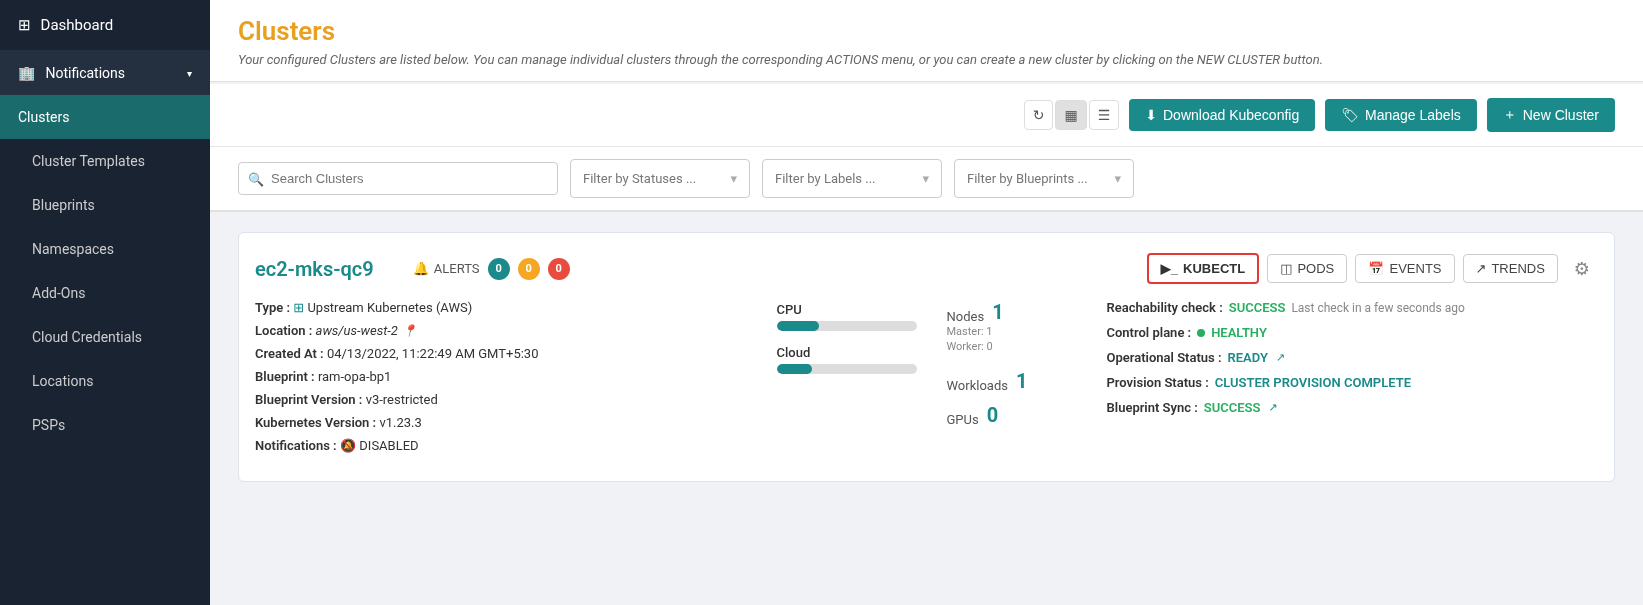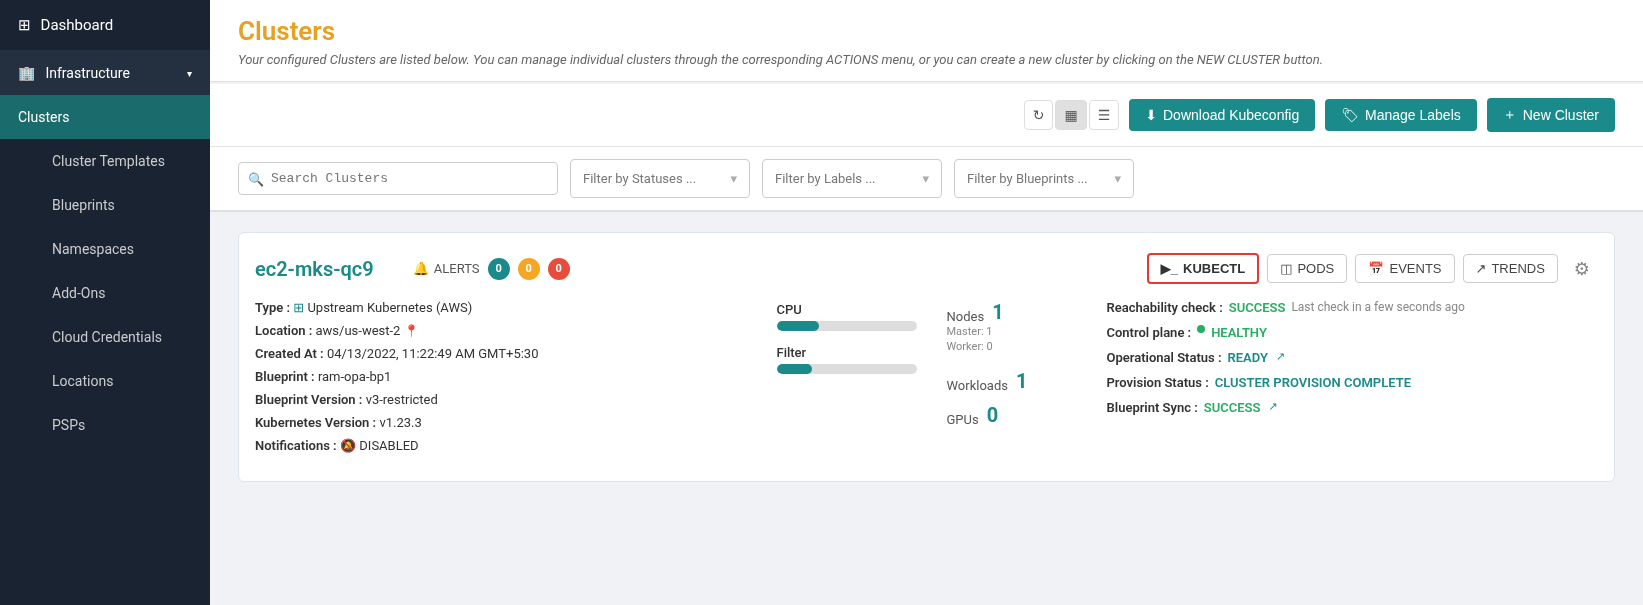--- a/index.html
+++ b/index.html
@@ -36,21 +36,21 @@
     }
     .sidebar-item.active {
       background: #1a6b6b;
       color: #fff;
     }
     .sidebar-item.parent {
       background: #243040;
       color: #fff;
     }
     .sidebar-item .chevron { margin-left: auto; font-size: 10px; }
-    .sidebar-item.sub { padding-left: 52px; }
+    .sidebar-item.sub { padding-left: 32px; }
 
     
     .main {
       flex: 1;
       display: flex;
       flex-direction: column;
       overflow: hidden;
       background: #f0f2f5;
     }
 
@@ -123,21 +123,20 @@
       width: 320px;
     }
     .search-input-wrap input {
       width: 100%;
       padding: 8px 12px 8px 32px;
       border: 1px solid #ccc;
       border-radius: 4px;
       font-size: 13px;
       color: #555;
       outline: none;
-      font-family: Liberation Mono, monospace;
     }
     .search-input-wrap .search-icon-inner {
       position: absolute;
       left: 10px;
       top: 50%;
       transform: translateY(-50%);
       color: #aaa;
       font-size: 13px;
     }
     .filter-select {
@@ -238,21 +237,21 @@
     .detail-col {
       flex: 1;
     }
     .detail-row {
       margin-bottom: 8px;
       font-size: 13px;
       color: #333;
     }
     .detail-row strong { font-weight: 600; }
     .detail-row .location-val {
-      display: inline-flex; align-items: center; gap: 4px;
+      display: inline-flex; align-items: center; gap: 4px; font-style: italic;
     }
     .location-icon { color: #1a8a8a; font-size: 12px; }
 
     
     .resource-col {
       flex: 0 0 200px;
       display: flex; flex-direction: column; gap: 14px;
       padding-top: 2px;
       align-items: center;
     }
@@ -279,21 +278,21 @@
     .stat-label { font-size: 13px; color: #555; }
     .stat-value { font-size: 20px; font-weight: 700; color: #1a8a8a; }
     .stat-sub { font-size: 11px; color: #888; line-height: 1.4; }
 
     
     .status-col {
       flex: 1;
       display: flex; flex-direction: column; gap: 10px;
     }
     .status-row {
-      display: flex; gap: 6px;
+      display: flex; align-items: center; gap: 6px;
       font-size: 13px; color: #333;
     }
     .status-row strong { font-weight: 600; }
     .status-success { color: #27ae60; font-weight: 600; }
     .status-healthy { color: #27ae60; font-weight: 600; }
     .status-ready { color: #1a8a8a; font-weight: 600; }
     .status-provision { color: #1a8a8a; font-weight: 600; }
     .status-timestamp { color: #888; font-size: 12px; }
     .dot-green { width: 8px; height: 8px; border-radius: 50%; background: #27ae60; display: inline-block; }
     .external-link { color: #1a8a8a; font-size: 11px; margin-left: 2px; cursor: pointer; }
@@ -305,21 +304,21 @@
 </head>
 <body>
 
 <div class="sidebar">
   <div class="sidebar-top">
     <span>⊞</span>
     <span>Dashboard</span>
   </div>
   <div class="sidebar-item parent">
     <span>🏢</span>
-    <span>Infrastructure</span>
+    <span>Notifications</span>
     <span class="chevron">▾</span>
   </div>
   <div class="sidebar-item active">
     <span>Clusters</span>
   </div>
   <div class="sidebar-item sub">
     <span>Cluster Templates</span>
   </div>
   <div class="sidebar-item sub">
     <span>Blueprints</span>
@@ -462,21 +461,21 @@
         </div>
 
         <div class="resource-col">
           <div class="resource-row">
             <span class="resource-label">CPU</span>
             <div class="resource-bar-bg">
               <div class="resource-bar-fill" style="width:30%"></div>
             </div>
           </div>
           <div class="resource-row">
-            <span class="resource-label">Filter</span>
+            <span class="resource-label">Cloud</span>
             <div class="resource-bar-bg">
               <div class="resource-bar-fill" style="width:25%"></div>
             </div>
           </div>
         </div>
 
         <div class="stats-col">
           <div style="margin-bottom:4px">
             <div class="stat-row">
               <span class="stat-label">Nodes</span>

